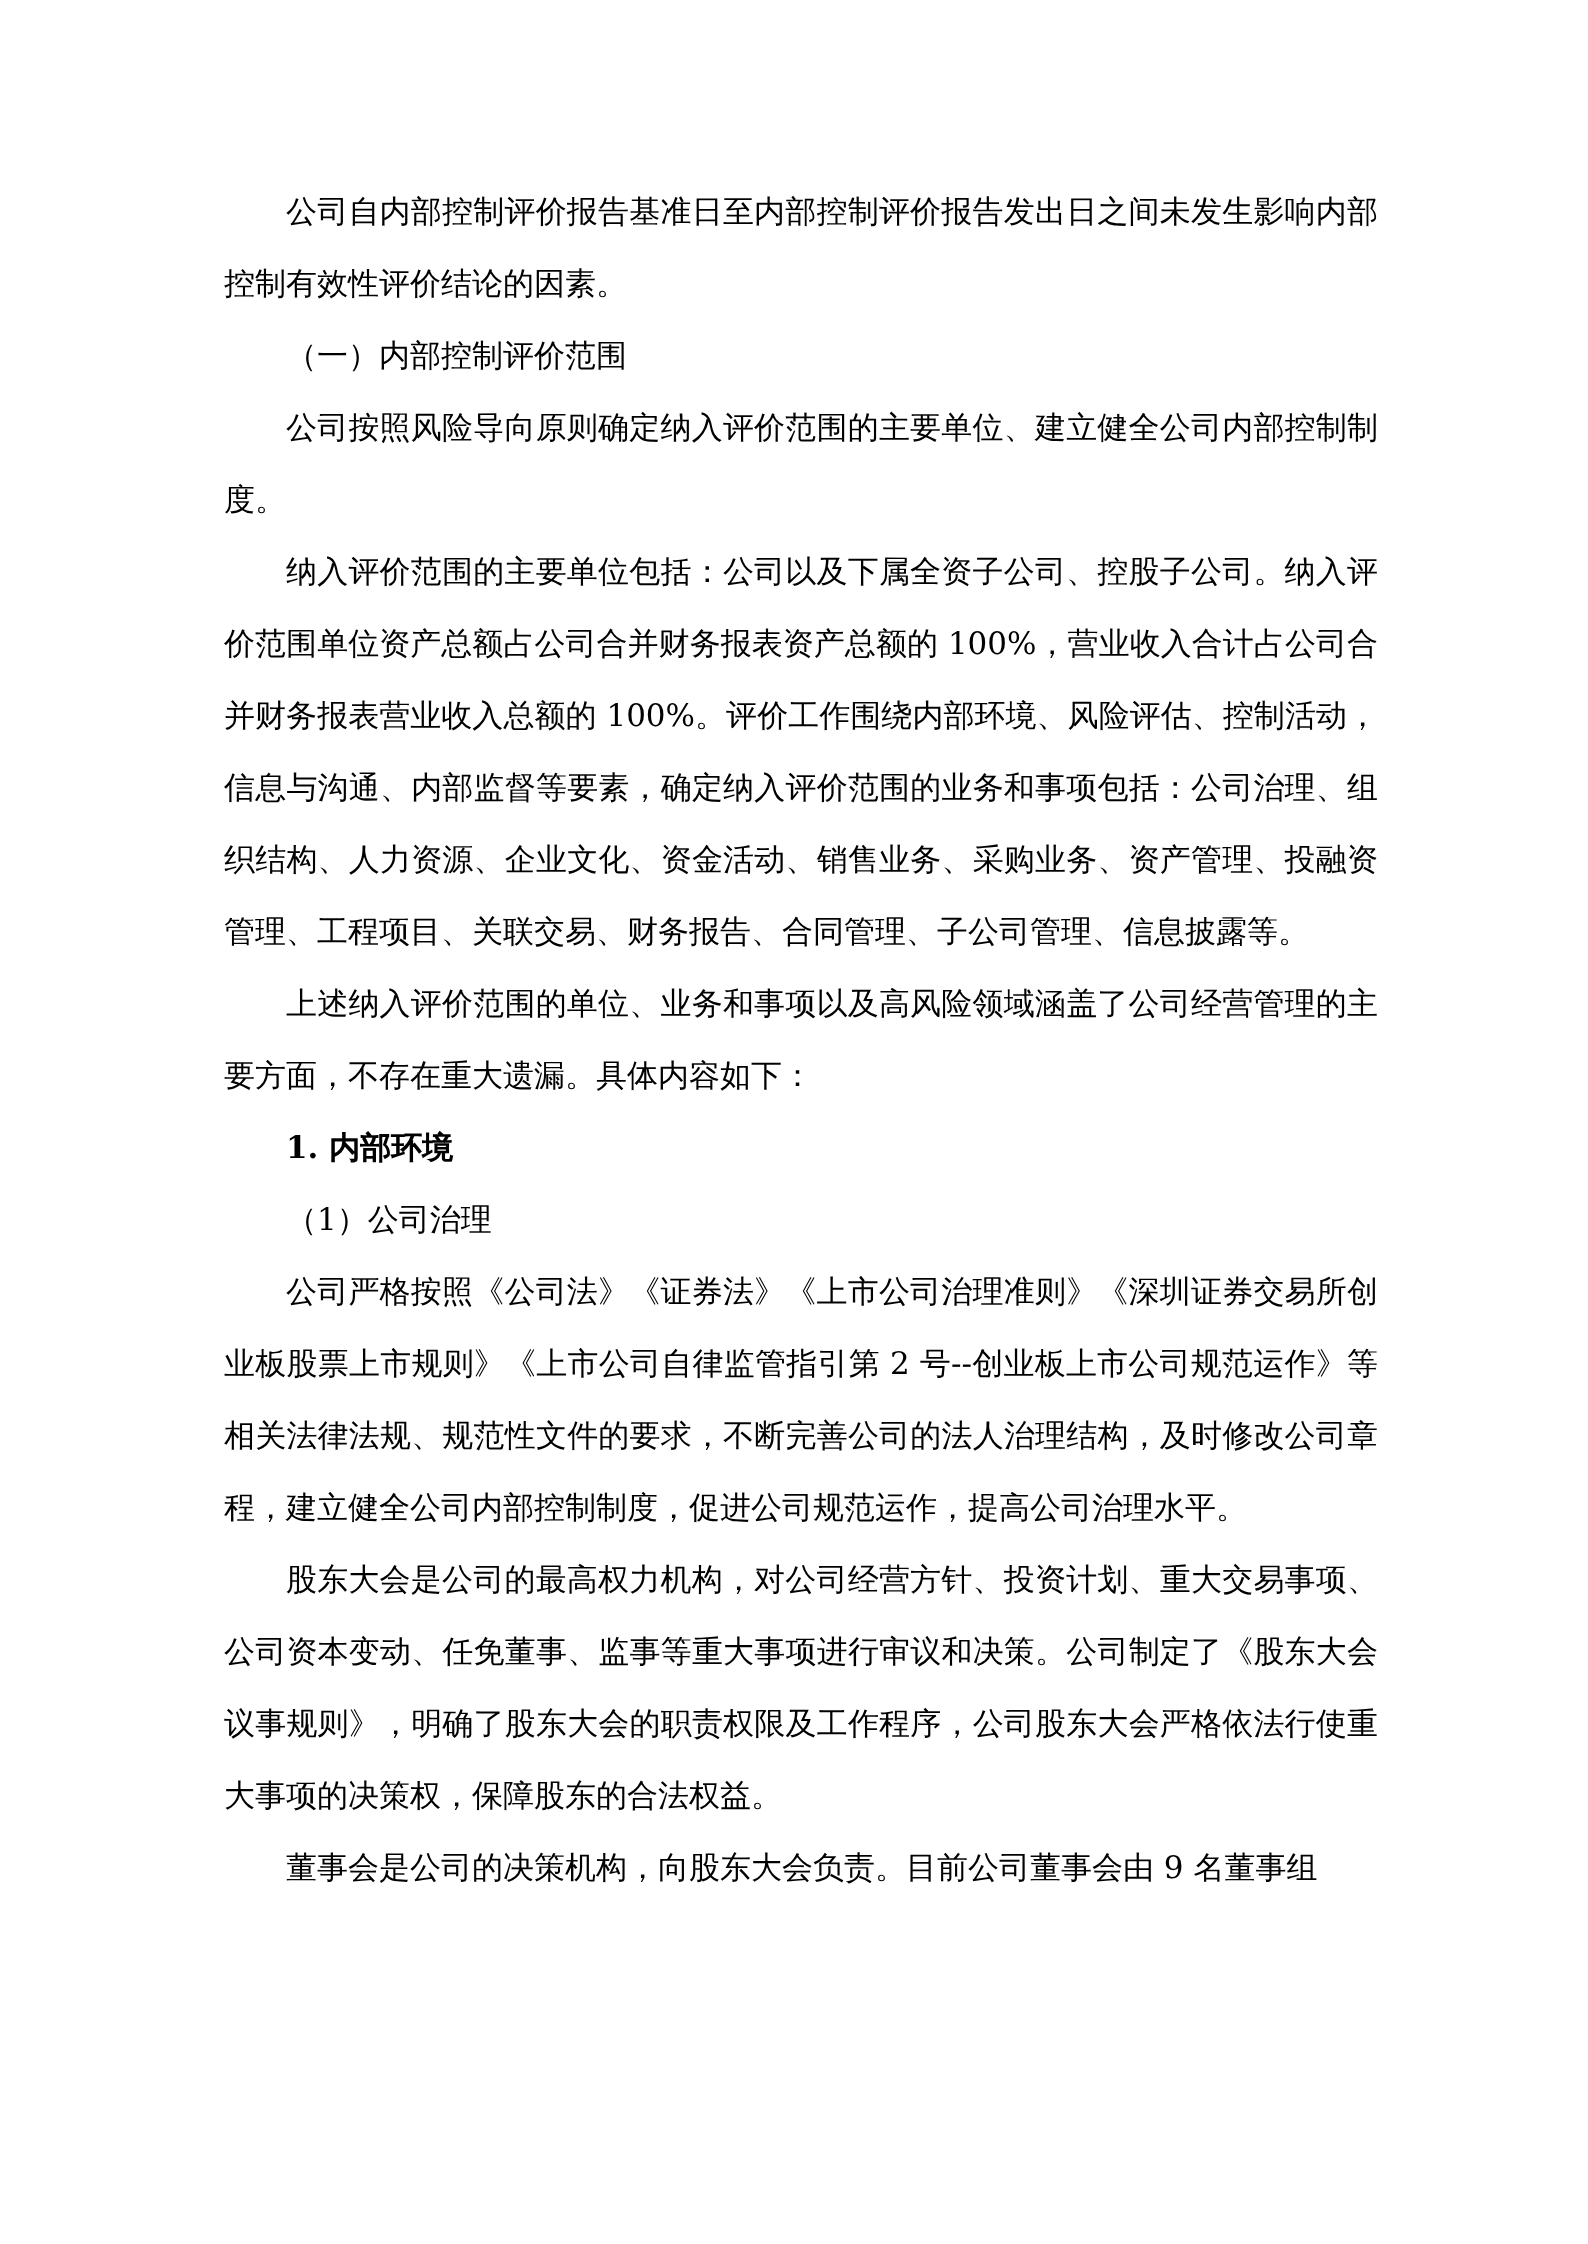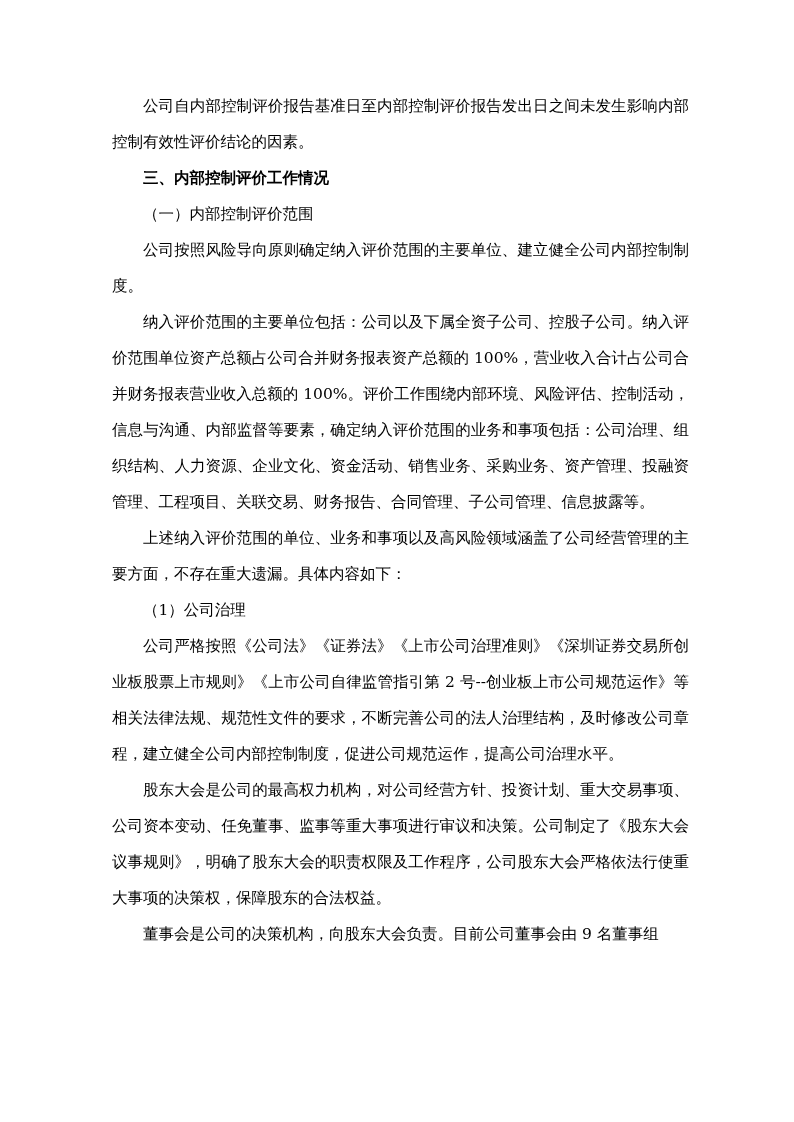--- a/index.html
+++ b/index.html
@@ -47,31 +47,31 @@
   }
 </style>
 </head>
 <body>
 
 <div class="page">
   <div class="doc-body">
 
     <p class="body-text">公司自内部控制评价报告基准日至内部控制评价报告发出日之间未发生影响内部控制有效性评价结论的因素。</p>
 
-    <p class="heading">三、内部控制评价工作情况</p>
 
     <p class="sub-heading">（一）内部控制评价范围</p>
 
     <p class="body-text">公司按照风险导向原则确定纳入评价范围的主要单位、建立健全公司内部控制制度。</p>
 
     <p class="body-text">纳入评价范围的主要单位包括：公司以及下属全资子公司、控股子公司。纳入评价范围单位资产总额占公司合并财务报表资产总额的 100%，营业收入合计占公司合并财务报表营业收入总额的 100%。评价工作围绕内部环境、风险评估、控制活动，信息与沟通、内部监督等要素，确定纳入评价范围的业务和事项包括：公司治理、组织结构、人力资源、企业文化、资金活动、销售业务、采购业务、资产管理、投融资管理、工程项目、关联交易、财务报告、合同管理、子公司管理、信息披露等。</p>
 
 
     <p class="body-text">上述纳入评价范围的单位、业务和事项以及高风险领域涵盖了公司经营管理的主要方面，不存在重大遗漏。具体内容如下：</p>
 
+    <p class="num-heading">1. 内部环境</p>
 
     <p class="sub-heading">（1）公司治理</p>
 
     <p class="body-text">公司严格按照《公司法》《证券法》《上市公司治理准则》《深圳证券交易所创业板股票上市规则》《上市公司自律监管指引第 2 号--创业板上市公司规范运作》等相关法律法规、规范性文件的要求，不断完善公司的法人治理结构，及时修改公司章程，建立健全公司内部控制制度，促进公司规范运作，提高公司治理水平。</p>
 
     <p class="body-text">股东大会是公司的最高权力机构，对公司经营方针、投资计划、重大交易事项、公司资本变动、任免董事、监事等重大事项进行审议和决策。公司制定了《股东大会议事规则》，明确了股东大会的职责权限及工作程序，公司股东大会严格依法行使重大事项的决策权，保障股东的合法权益。</p>
 
     <p class="body-text">董事会是公司的决策机构，向股东大会负责。目前公司董事会由 9 名董事组</p>
 
   </div>

